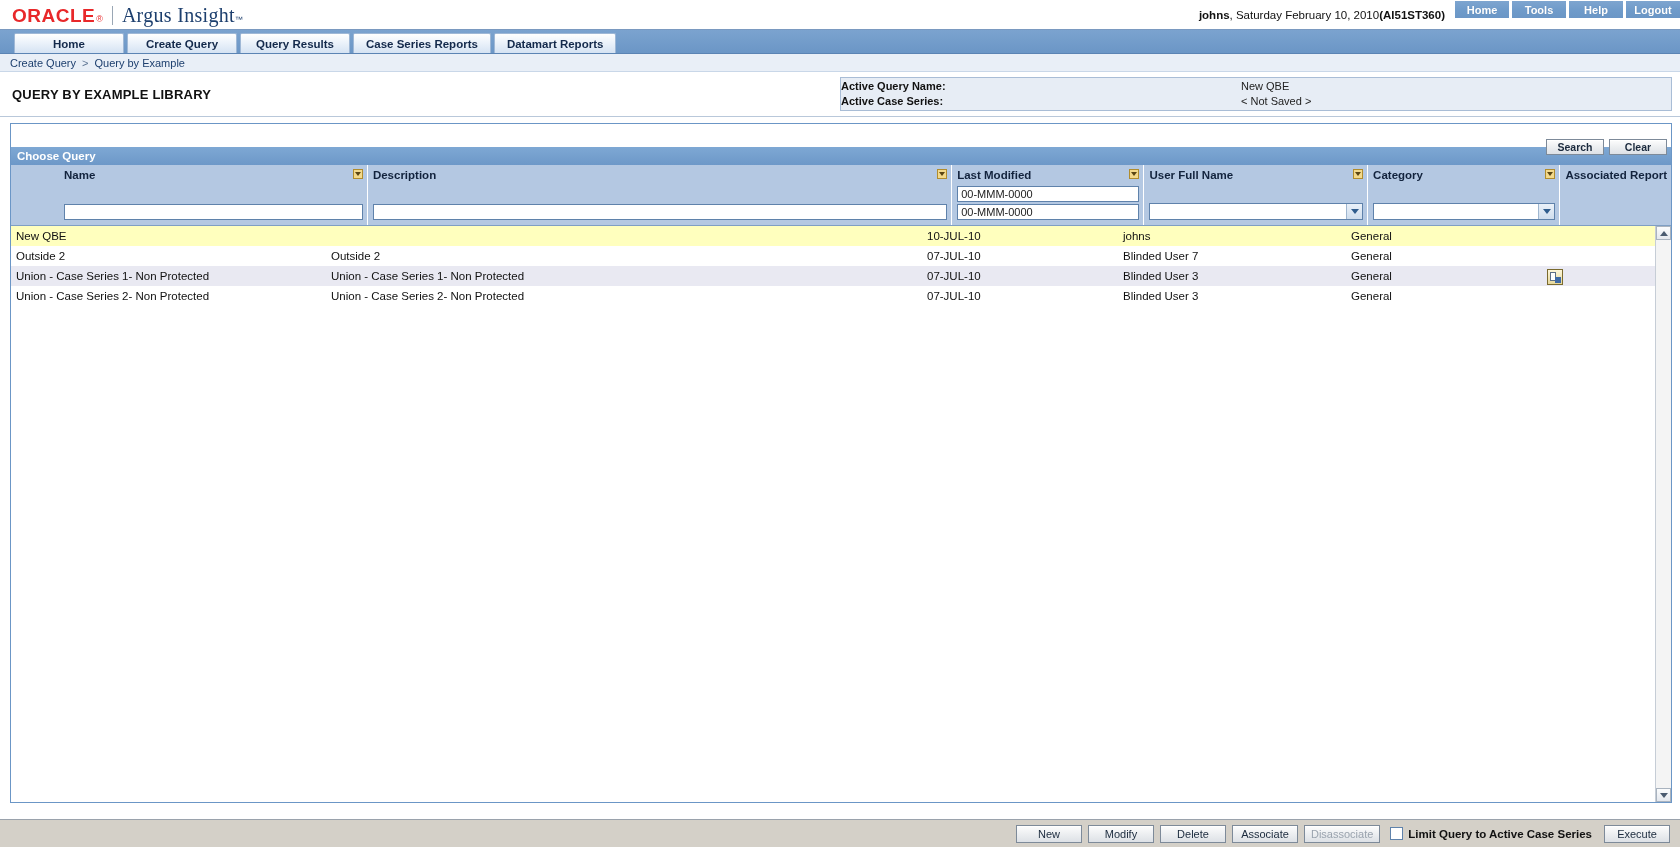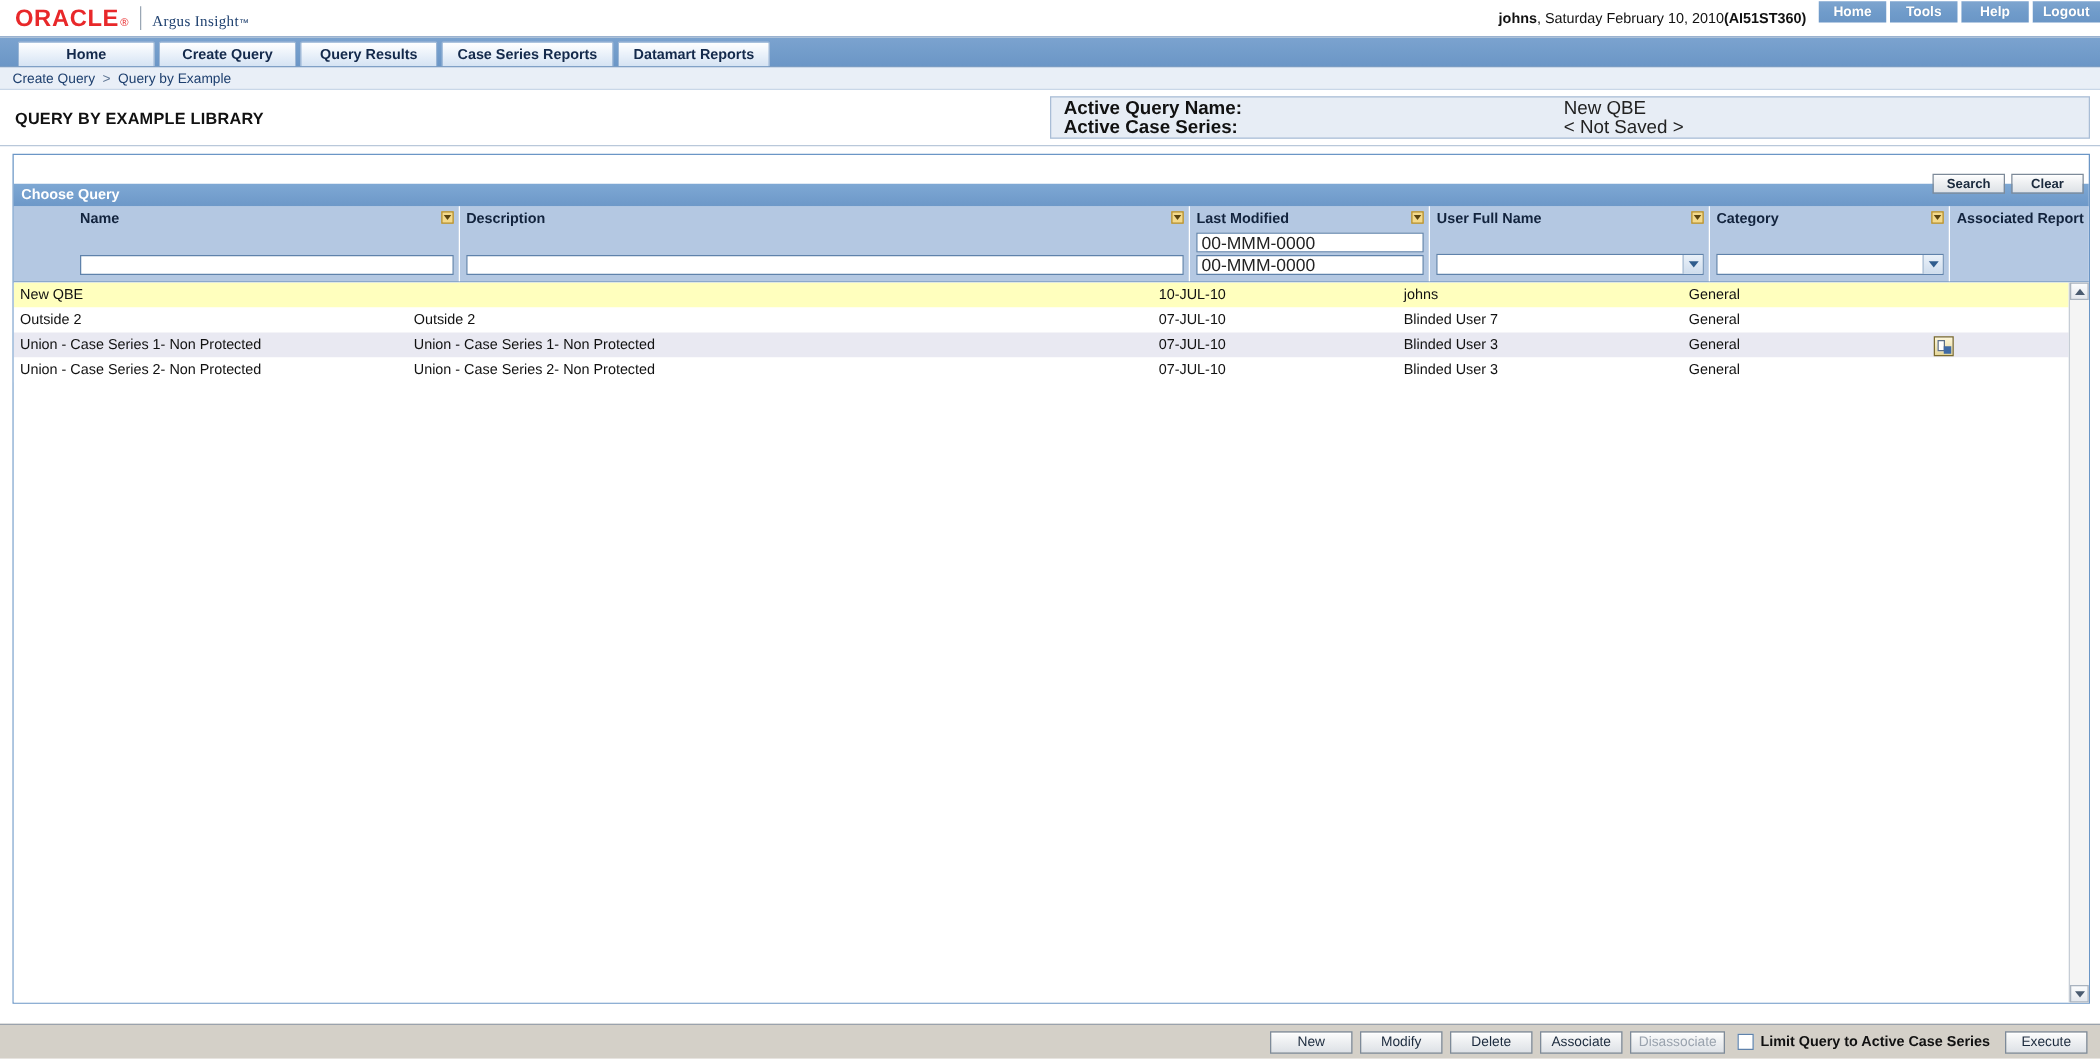--- a/index.html
+++ b/index.html
@@ -53,21 +53,21 @@
     width: 1px;
     height: 19px;
     background: #9aa7b5;
     margin: 0 9px;
     position: relative;
     top: 3px;
   }
   .argus-word {
     color: #1d3f6e;
     font-family: "Liberation Serif", serif;
-    font-size: 12px;
+    font-size: 20px;
     font-weight: normal;
     letter-spacing: 0.3px;
   }
   .argus-tm {
     font-size: 8px;
     vertical-align: super;
     color: #1d3f6e;
   }
 
   .user-area {
@@ -176,23 +176,22 @@
     background: #e7edf5;
     border: 1px solid #a9bdd6;
     display: flex;
     align-items: center;
     box-sizing: border-box;
   }
   .active-rows {
     display: flex;
     flex-direction: column;
     justify-content: center;
-    padding-left: 10px;
     width: 100%;
-    font-size: 15px;
+    font-size: 11px;
     color: #111;
   }
   .active-row {
     display: flex;
     line-height: 15px;
   }
   .active-label { font-weight: bold; width: 400px; }
   .active-value { font-weight: normal; color: #222; }
 
   
@@ -298,21 +297,21 @@
     margin-top: auto;
     padding-top: 4px;
     display: flex;
     flex-direction: column;
     gap: 2px;
   }
   .finput {
     height: 16px;
     border: 1px solid #5f82ab;
     background: #ffffff;
-    font-size: 14px;
+    font-size: 11px;
     color: #222;
     padding: 0 3px;
     box-sizing: border-box;
     width: 100%;
     font-family: "Liberation Sans", sans-serif;
     outline: none;
   }
   .fselect {
     height: 17px;
     border: 1px solid #5f82ab;

